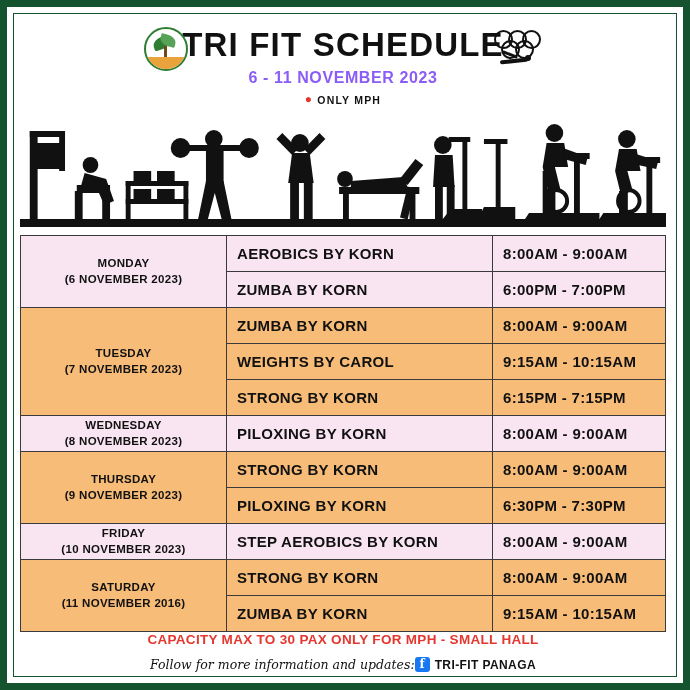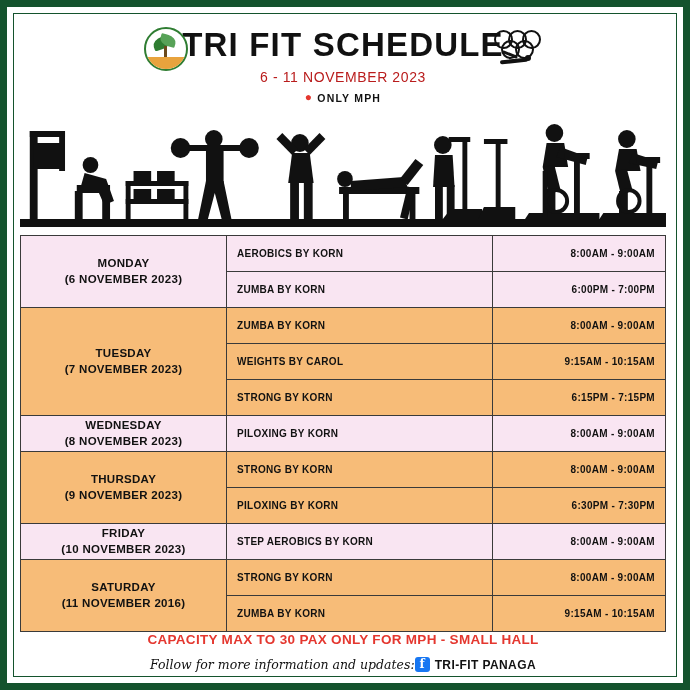--- a/index.html
+++ b/index.html
@@ -40,24 +40,24 @@
     padding-top: 6px;
   }
   .title {
     font-size: 33px;
     font-weight: bold;
     letter-spacing: 1.2px;
     color: #111111;
     line-height: 1.05;
   }
   .subtitle {
-    font-size: 14px;
-    font-weight: normal;
+    font-size: 16px;
+    font-weight: bold;
     letter-spacing: 0.6px;
-    color: #b91c1c;
+    color: #8b5cf6;
     margin-top: 6px;
   }
   .venue-row {
     margin-top: 7px;
     font-size: 10.5px;
     font-weight: bold;
     letter-spacing: 1.2px;
     color: #111111;
     display: flex;
     align-items: center;
@@ -193,37 +193,37 @@
   .schedule {
     margin-top: 8px;
     border-collapse: collapse;
     width: 100%;
     table-layout: fixed;
   }
   .schedule td {
     border: 1.5px solid #3a3a3a;
     padding: 0 10px;
     height: 35px;
-    font-size: 10px;
+    font-size: 15px;
     font-weight: bold;
     color: #111111;
     letter-spacing: 0.3px;
   }
   td.day {
     width: 185px;
     text-align: center;
     line-height: 1.35;
     font-size: 11.5px;
   }
   td.cls {
     width: 245px;
     text-align: left;
   }
   td.time {
-    text-align: right;
+    text-align: left;
     margin-left: 36px;
   }
   .pink td { background: #f9e5f2; }
   .orange td { background: #f7bc78; }
 
   
   .footer {
     text-align: center;
   }
   .capacity {

